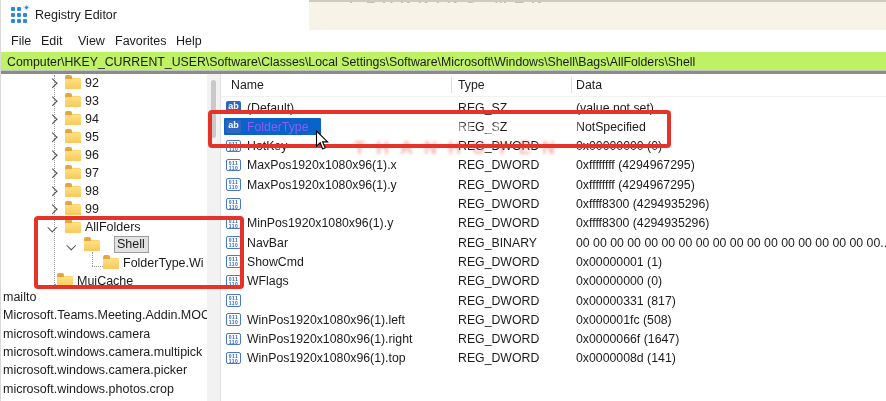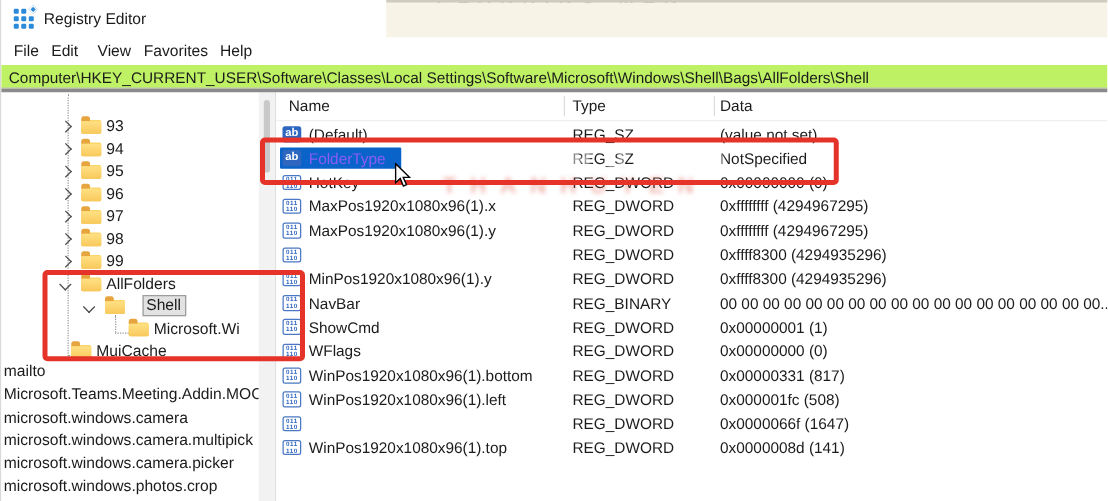--- a/index.html
+++ b/index.html
@@ -105,20 +105,25 @@
     <div class="address-text">Computer\HKEY_CURRENT_USER\Software\Classes\Local Settings\Software\Microsoft\Windows\Shell\Bags\AllFolders\Shell</div>
   </div>
   <div class="addr-sep1"></div>
   <div class="addr-sep2"></div>
 
   <div class="tree-panel" id="treepanel">
     <div class="guide" style="left:53px; top:1px; height:210px;"></div>
     <div class="guide" style="left:91px; top:178px; height:14px;"></div>
     <div class="guide-h" style="left:91px; top:192px; width:11px;"></div>
     <div class="guide-h" style="left:53px; top:210px; width:4px;"></div>
+  <div class="tree-row" style="top: 1px; left: 0px; width: 206px;">
+        <span class="chev collapsed" style="left: 48px; top: 5px;"></span>
+        <span class="folder" style="left: 64px; top: 3px;"></span>
+        <span class="tree-label" style="left: 84px;">92</span>
+      </div>
       <div class="tree-row" style="top: 19px; left: 0px; width: 206px;">
         <span class="chev collapsed" style="left: 48px; top: 5px;"></span>
         <span class="folder" style="left: 64px; top: 3px;"></span>
         <span class="tree-label" style="left: 84px;">93</span>
       </div>
       <div class="tree-row" style="top: 37px; left: 0px; width: 206px;">
         <span class="chev collapsed" style="left: 48px; top: 5px;"></span>
         <span class="folder" style="left: 64px; top: 3px;"></span>
         <span class="tree-label" style="left: 84px;">94</span>
       </div>
@@ -152,21 +157,21 @@
         <span class="folder" style="left: 64px; top: 3px;"></span>
         <span class="tree-label" style="left: 84px;">AllFolders</span>
       </div>
       <div class="tree-row" style="top: 163px; left: 0px; width: 206px;">
         <span class="chev expanded" style="left: 67px; top: 5px;"></span>
         <span class="folder" style="left: 83px; top: 3px;"></span>
         <span class="tree-label selected" style="left: 116px;">Shell</span>
       </div>
       <div class="tree-row" style="top: 181px; left: 0px; width: 206px;">
         <span class="folder" style="left: 102px; top: 3px;"></span>
-        <span class="tree-label" style="left: 122px;">Microsoft.Wi</span>
+        <span class="tree-label" style="left: 122px;">FolderType.Wi</span>
       </div>
       <div class="tree-row" style="top: 199px; left: 0px; width: 206px;">
         <span class="folder" style="left: 56px; top: 3px;"></span>
         <span class="tree-label" style="left: 76px;">MuiCache</span>
       </div>
       <div class="plain-item" style="top: 216px;">mailto</div>
       <div class="plain-item" style="top: 252.6px;">microsoft.windows.camera</div>
       <div class="plain-item" style="top: 234.3px;">Microsoft.Teams.Meeting.Addin.MOC</div>
       <div class="plain-item" style="top: 270.9px;">microsoft.windows.camera.multipick</div>
       <div class="plain-item" style="top: 289.2px;">microsoft.windows.camera.picker</div>
@@ -266,38 +271,38 @@
         </div>
         <div class="name">WFlags</div>
         <div class="type">REG_DWORD</div>
         <div class="data">0x00000000 (0)</div>
       </div>
       <div class="lrow" style="top: 217px;">
         <div class="icon-bin">
           <div>011</div>
           <div>110</div>
         </div>
-        <div class="name">WinPos1920x1080x96(1).bottom</div>
         <div class="type">REG_DWORD</div>
         <div class="data">0x00000331 (817)</div>
       </div>
       <div class="lrow" style="top: 236.3px;">
         <div class="icon-bin">
           <div>011</div>
           <div>110</div>
         </div>
         <div class="name">WinPos1920x1080x96(1).left</div>
         <div class="type">REG_DWORD</div>
         <div class="data">0x000001fc (508)</div>
       </div>
       <div class="lrow" style="top: 255.6px;">
         <div class="icon-bin">
           <div>011</div>
           <div>110</div>
         </div>
+        <div class="name">WinPos1920x1080x96(1).right</div>
         <div class="type">REG_DWORD</div>
         <div class="data">0x0000066f (1647)</div>
       </div>
       <div class="lrow" style="top: 274.9px;">
         <div class="icon-bin">
           <div>011</div>
           <div>110</div>
         </div>
         <div class="name">WinPos1920x1080x96(1).top</div>
         <div class="type">REG_DWORD</div>

